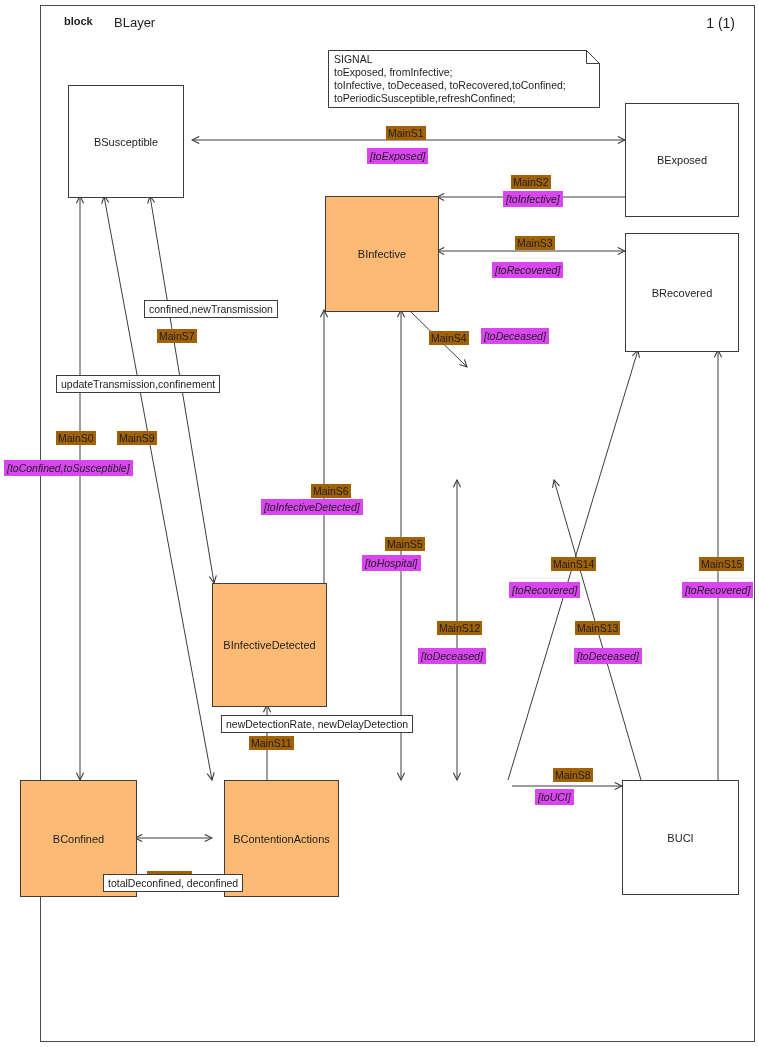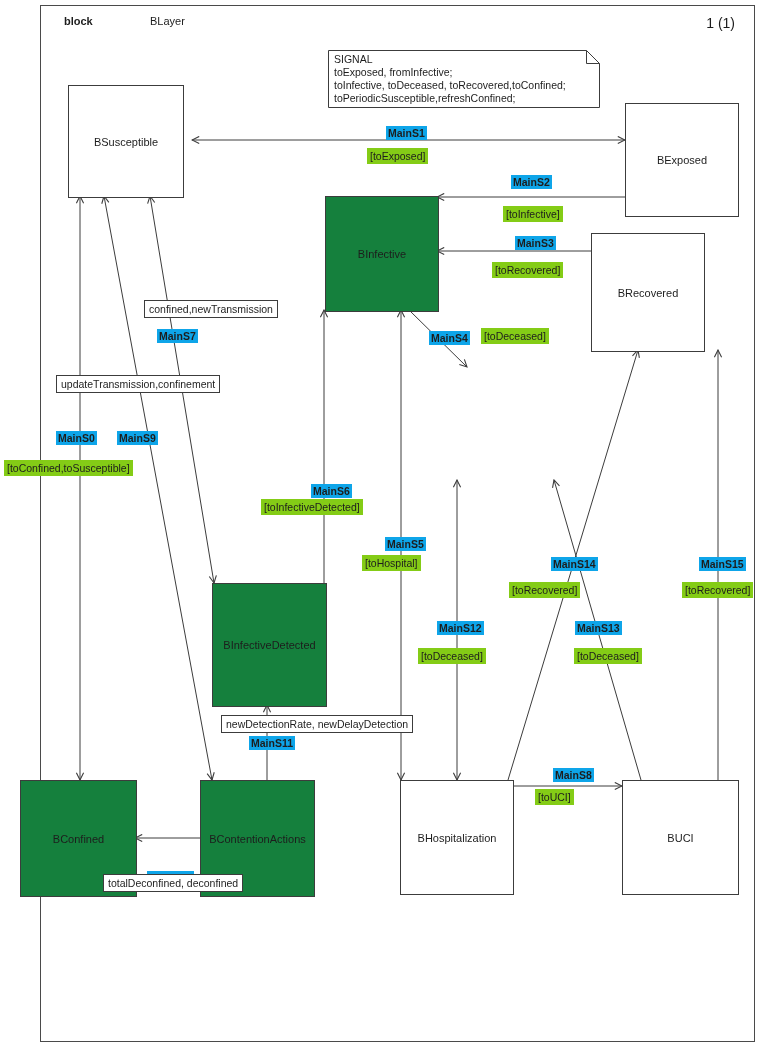--- a/index.html
+++ b/index.html
@@ -1,28 +1,28 @@
 <!DOCTYPE html>
 <html><head>
 <meta charset="utf-8">
 <style>
   html,body { margin:0; padding:0; background:#ffffff; }
   body { font-family:"Liberation Sans", sans-serif; color:#1d1d1d; }
   .canvas { position:relative; width:759px; height:1047px; background:#fff; overflow:hidden; }
   .frame { position:absolute; left:40px; top:5px; width:713px; height:1035px; border:1px solid #4a4a4a; z-index:1; }
   .hdr-kind { position:absolute; left:64px; top:15px; font-size:11px; font-weight:bold; z-index:5; }
-  .hdr-name { position:absolute; left:114px; top:15px; font-size:11px; z-index:5;margin-left:36px; }
+  .hdr-name { position:absolute; left:114px; top:15px; font-size:13px; z-index:5; }
   .hdr-page { position:absolute; right:24px; top:15px; font-size:14px; z-index:5; }
   .wires { position:absolute; left:0; top:0; width:759px; height:1047px; z-index:2; pointer-events:none; }
   .block { position:absolute; border:1px solid #3c3c3c; background:#ffffff; display:flex; align-items:center;
            justify-content:center; font-size:11px; text-align:center; z-index:3; }
-  .block.filled { background:#15803d; }
+  .block.filled { background:#fdba74; }
   .lbl { position:absolute; font-size:10.5px; white-space:nowrap; z-index:4; line-height:14px; }
-  .lbl.name { background:#0ea5e9; padding:0 2px;font-weight:bold; }
-  .lbl.sig { background:#84cc16; padding:1px 3px; }
+  .lbl.name { background:#a16207; padding:0 2px; }
+  .lbl.sig { background:#d946ef; padding:1px 3px;font-style:italic; }
   .lbl.boxed { background:#fff; border:1px solid #3c3c3c; padding:1px 4px; }
   .note { position:absolute; left:328px; top:50px; width:327px; height:58px; z-index:3; }
   .note svg { position:absolute; left:0; top:0; }
   .note .note-text { position:absolute; left:6px; top:3px; right:16px; font-size:10.5px; line-height:13px; }
   .note .note-text span { display:block; white-space:nowrap; }
 </style>
 </head>
 <body>
 
 <div class="canvas">
@@ -74,34 +74,31 @@
 
   <div class="block" style="left:68px;top:85px;width:114px;height:111px;">
     <span>BSusceptible</span>
   </div>
   <div class="block" style="left:625px;top:103px;width:112px;height:112px;">
     <span>BExposed</span>
   </div>
   <div class="block filled" style="left:325px;top:196px;width:112px;height:114px;">
     <span>BInfective</span>
   </div>
-  <div class="block" style="left:591px;top:233px;width:112px;height:117px;">
+  <div class="block" style="left:625px;top:233px;width:112px;height:117px;">
     <span>BRecovered</span>
   </div>
   <div class="block filled" style="left:212px;top:583px;width:113px;height:122px;">
     <span>BInfectiveDetected</span>
   </div>
   <div class="block filled" style="left:20px;top:780px;width:115px;height:115px;">
     <span>BConfined</span>
   </div>
-  <div class="block filled" style="left:200px;top:780px;width:113px;height:115px;">
+  <div class="block filled" style="left:224px;top:780px;width:113px;height:115px;">
     <span>BContentionActions</span>
-  </div>
-  <div class="block" style="left:400px;top:780px;width:112px;height:113px;">
-    <span>BHospitalization</span>
   </div>
   <div class="block" style="left:622px;top:780px;width:115px;height:113px;">
     <span>BUCI</span>
   </div>
 
   <div class="lbl name" style="left:386px;top:126px;">MainS1</div>
   <div class="lbl name" style="left:511px;top:175px;">MainS2</div>
   <div class="lbl name" style="left:515px;top:236px;">MainS3</div>
   <div class="lbl name" style="left:429px;top:331px;">MainS4</div>
   <div class="lbl name" style="left:385px;top:537px;">MainS5</div>
@@ -111,21 +108,21 @@
   <div class="lbl name" style="left:117px;top:431px;">MainS9</div>
   <div class="lbl name" style="left:147px;top:847px;margin-top:24px;">MainS10</div>
   <div class="lbl name" style="left:249px;top:736px;">MainS11</div>
   <div class="lbl name" style="left:437px;top:621px;">MainS12</div>
   <div class="lbl name" style="left:575px;top:621px;">MainS13</div>
   <div class="lbl name" style="left:551px;top:557px;">MainS14</div>
   <div class="lbl name" style="left:699px;top:557px;">MainS15</div>
   <div class="lbl name" style="left:553px;top:768px;">MainS8</div>
 
   <div class="lbl sig" style="left:367px;top:148px;">[toExposed]</div>
-  <div class="lbl sig" style="left:503px;top:206px;">[toInfective]</div>
+  <div class="lbl sig" style="left:503px;top:191px;">[toInfective]</div>
   <div class="lbl sig" style="left:492px;top:262px;">[toRecovered]</div>
   <div class="lbl sig" style="left:481px;top:328px;">[toDeceased]</div>
   <div class="lbl sig" style="left:362px;top:555px;">[toHospital]</div>
   <div class="lbl sig" style="left:261px;top:499px;">[toInfectiveDetected]</div>
   <div class="lbl sig" style="left:4px;top:460px;">[toConfined,toSusceptible]</div>
   <div class="lbl sig" style="left:418px;top:648px;">[toDeceased]</div>
   <div class="lbl sig" style="left:574px;top:648px;">[toDeceased]</div>
   <div class="lbl sig" style="left:509px;top:582px;">[toRecovered]</div>
   <div class="lbl sig" style="left:682px;top:582px;">[toRecovered]</div>
   <div class="lbl sig" style="left:535px;top:789px;">[toUCI]</div>

